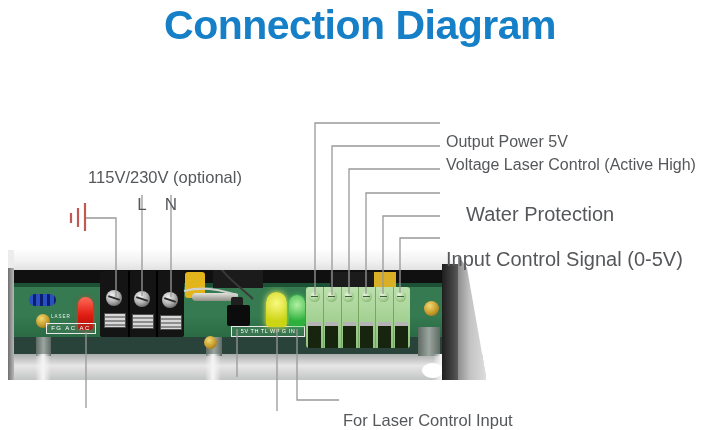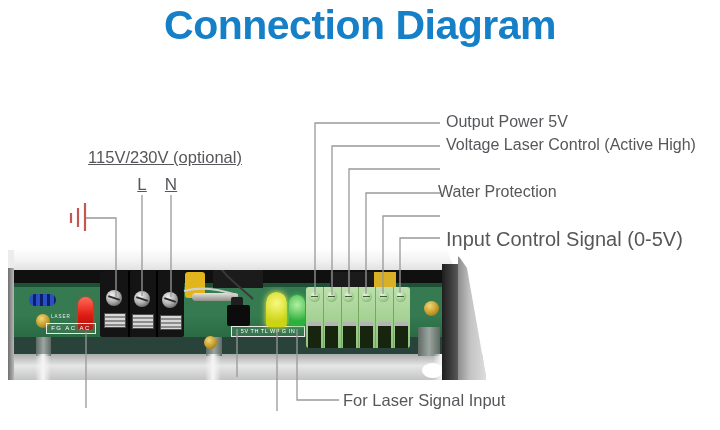--- a/index.html
+++ b/index.html
@@ -3,22 +3,22 @@
 <meta charset="utf-8">
 <style>
   html,body{margin:0;padding:0;background:#fff;}
   .canvas{position:relative;width:720px;height:430px;background:#fff;overflow:hidden;
           font-family:"Liberation Sans",sans-serif;}
   .abs{position:absolute;}
 
   
   .title{left:0;top:2px;width:720px;text-align:center;font-size:41px;font-weight:bold;
          letter-spacing:-0.5px;color:#1580c8;}
-  .lbl{color:#55575a;font-size:16.5px;white-space:nowrap;}
-  .lbl-c{text-align:center;text-decoration:underline;}
+  .lbl{color:#55575a;font-size:16.5px;white-space:nowrap;margin-top:20px;}
+  .lbl-c{text-align:center;}
 
   
   .photo{left:8px;top:250px;width:479px;height:130px;
          clip-path:polygon(0 0,443px 0,452px 8px,459px 18px,478px 126px,478px 130px,0 130px);}
   .top-band{left:0;top:0;width:447px;height:20px;
             background:linear-gradient(180deg,#fdfdfd,#f2f2f2 55%,#e2e2e2);
             clip-path:polygon(0 0,439px 0,447px 20px,0 100%);}
   .opening{left:4px;top:20px;width:438px;height:88px;
            background:linear-gradient(180deg,#101010 0 13px,#0d1a13 13px 66px,#2c463e 66px 100%);}
   .pcb{left:6px;top:33px;width:436px;height:54px;
@@ -191,18 +191,18 @@
       <line x1="85" y1="203" x2="85" y2="231"></line>
     </g>
   </svg>
 
   <div class="abs lbl lbl-c overlay-lbl" style="left:75px;top:148px;width:180px">115V/230V (optional)</div>
   <div class="abs lbl lbl-c overlay-lbl" style="left:135px;top:175px;width:14px;font-size:17px">L</div>
   <div class="abs lbl lbl-c overlay-lbl" style="left:164px;top:175px;width:14px;font-size:17px">N</div>
 
   <div class="abs lbl overlay-lbl" style="left:446px;top:113px;font-size:16px">Output Power 5V</div>
   <div class="abs lbl overlay-lbl" style="left:446px;top:136px;font-size:16px">Voltage Laser Control (Active High)</div>
-  <div class="abs lbl overlay-lbl" style="left:438px;top:183px;font-size:16px">Water Protection</div>
+  <div class="abs lbl overlay-lbl" style="left:466px;top:183px;font-size:20px">Water Protection</div>
   <div class="abs lbl overlay-lbl" style="left:446px;top:228px;font-size:20px">Input Control Signal (0-5V)</div>
 
-  <div class="abs lbl overlay-lbl" style="left:343px;top:391px;font-size:16.5px">For Laser Signal Input</div>
+  <div class="abs lbl overlay-lbl" style="left:343px;top:391px;font-size:16.5px">For Laser Control Input</div>
 
 </div>
 
 </body></html>

